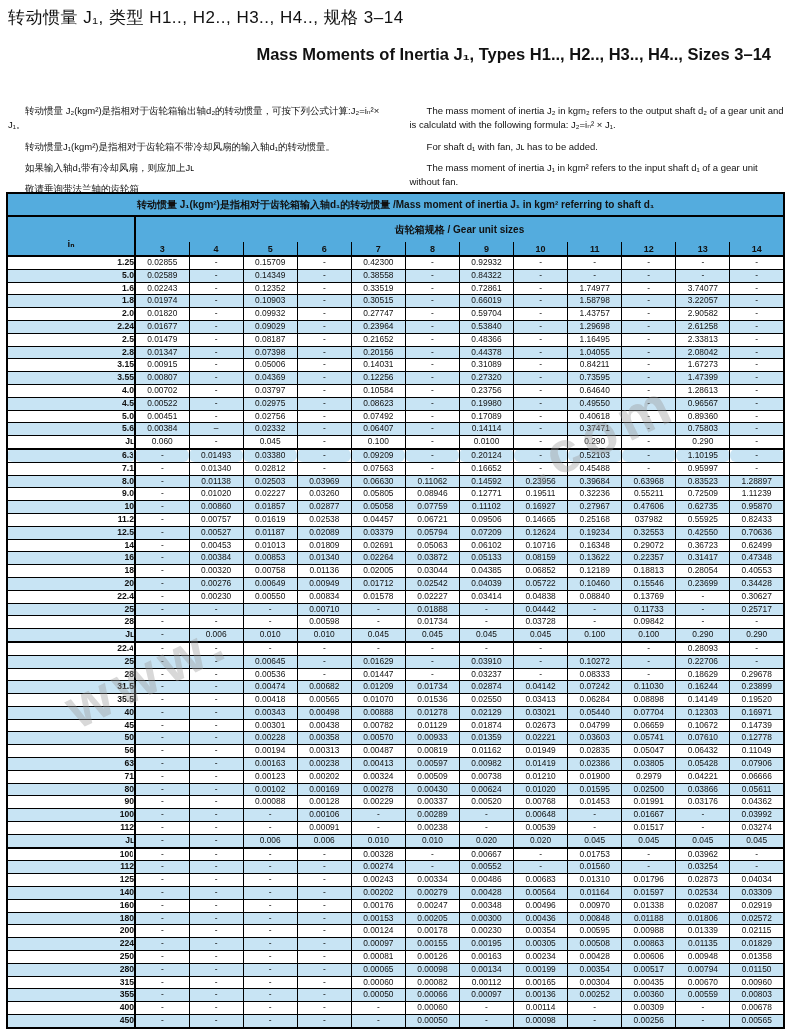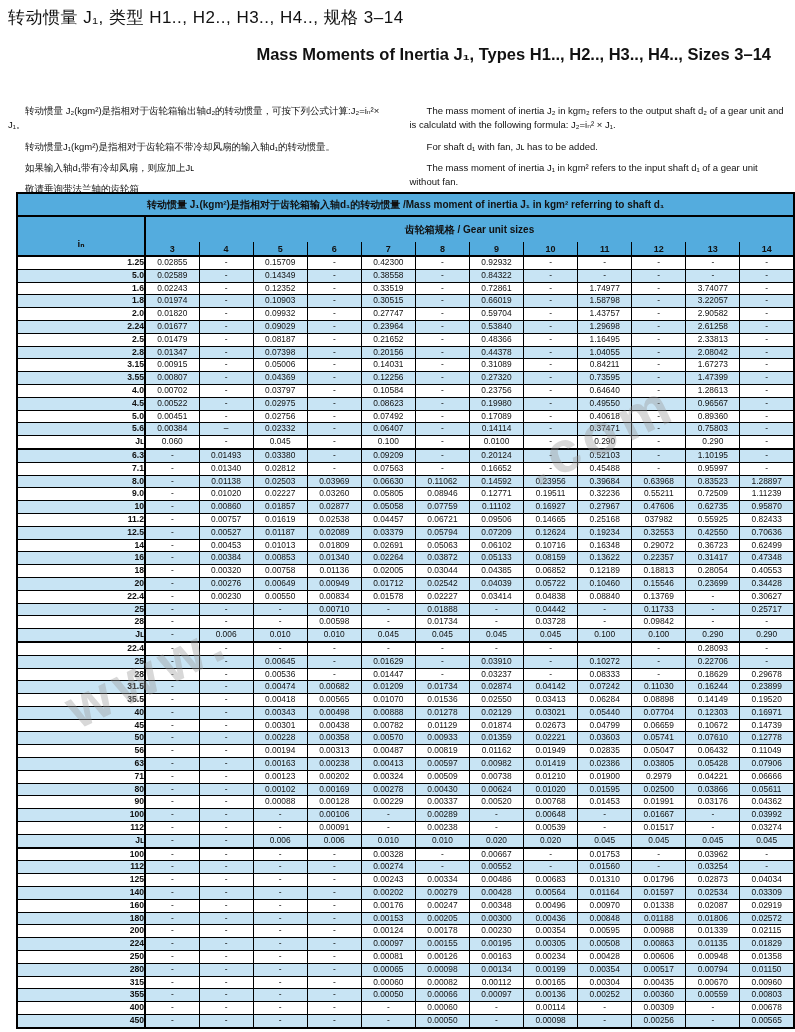--- a/index.html
+++ b/index.html
@@ -12,39 +12,39 @@
   body{
     width:795px;height:1032px;background:#ffffff;position:relative;overflow:hidden;
     font-family:"Liberation Sans","DejaVu Sans",sans-serif;color:#111;
   }
   .titles{margin:6px 8px 0 8px;}
   .title-cn{font-size:17px;font-weight:normal;margin:0 0 3px 0;letter-spacing:0.5px;}
   .title-en{font-size:16.5px;font-weight:bold;margin:16px;text-align:right;}
   .intro{display:flex;gap:26px;margin:40px 10px 0 8px;}
   .intro-col{flex:1;font-size:9.5px;line-height:1.5;}
   .intro-col p{margin:0 0 7px 0;text-indent:1.8em;}
-  .tablewrap{position:absolute;top:192px;left:16px;}
+  .tablewrap{position:absolute;top:192px;left:6px;}
   table{border-collapse:collapse;width:779px;table-layout:fixed;background:#fff;}
   table{border:2px solid var(--border);}
   td{border:1px solid var(--border);text-align:center;padding:0;overflow:hidden;white-space:nowrap;}
   .t-title td{
     background:var(--header-blue);font-weight:bold;font-size:10px;height:21px;
     border-bottom:2px solid var(--border);
   }
   .ratio-h{
     background:var(--header-blue);font-weight:bold;font-size:9.5px;
     vertical-align:bottom;padding-bottom:6px;
     border-right:2px solid var(--border);border-bottom:2px solid var(--border);
   }
   .t-group-cell{background:var(--header-blue);font-weight:bold;font-size:10px;height:25px;border-bottom:none;}
   .t-sizes td{background:var(--header-blue);font-weight:bold;font-size:9px;height:13px;border-top:none;border-bottom:2px solid var(--border);}
   tbody td{height:11.8px;font-size:8.4px;line-height:11.8px;}
   tbody td.lbl{font-weight:bold;font-size:8.6px;border-right:2px solid var(--border);text-align:right;}
   tbody tr.alt td{background:var(--row-blue);}
-  tbody tr.section-start td{border-top:2px solid var(--border);}
+  tbody tr.section-start td{border-top:2px solid var(--border);border-radius:6px;}
   .watermark{
     position:absolute;pointer-events:none;z-index:5;color:var(--watermark);
     opacity:0.38;font-weight:bold;font-size:58px;letter-spacing:6px;
     transform:rotate(-26deg);font-family:"Liberation Sans","DejaVu Sans",sans-serif;
   }
   .wm-1{left:60px;top:640px;}
   .wm-2{left:520px;top:400px;}
 </style>
 </head>
 <body>

